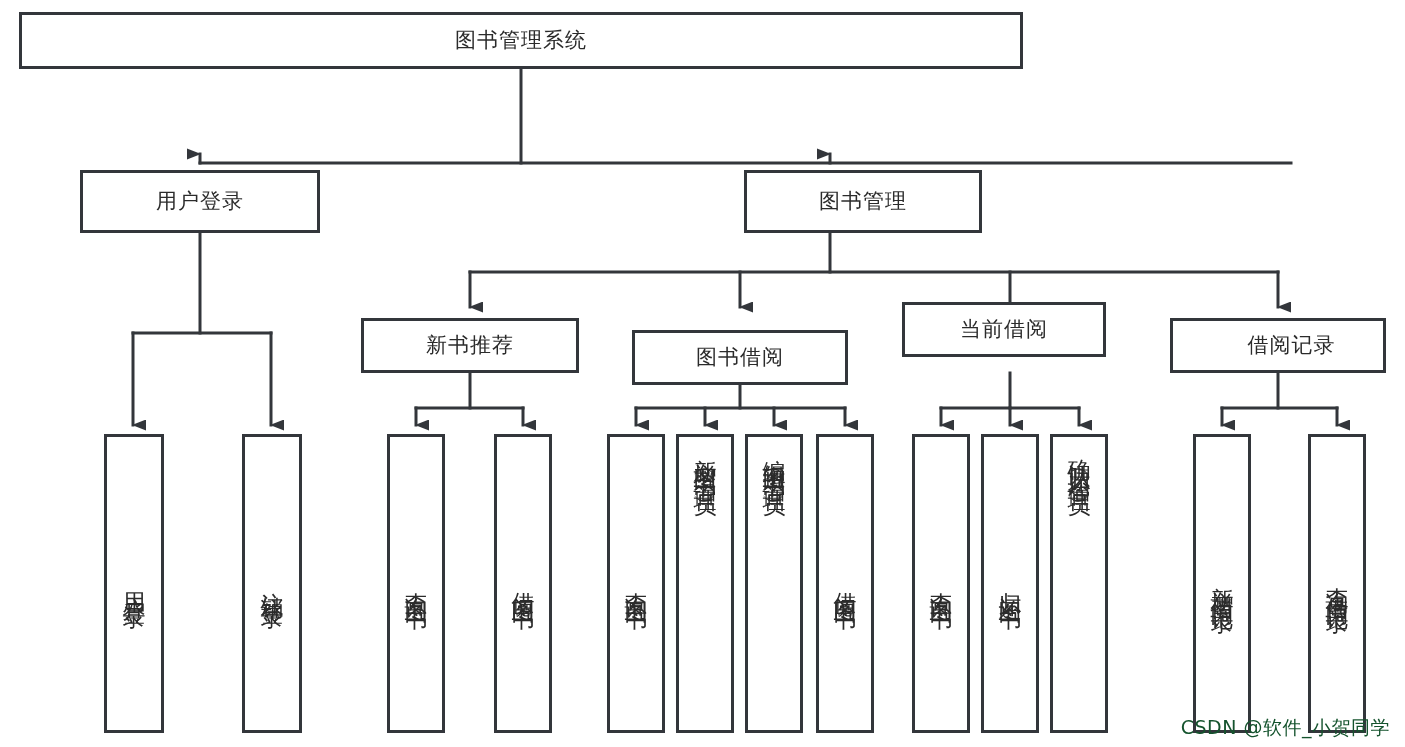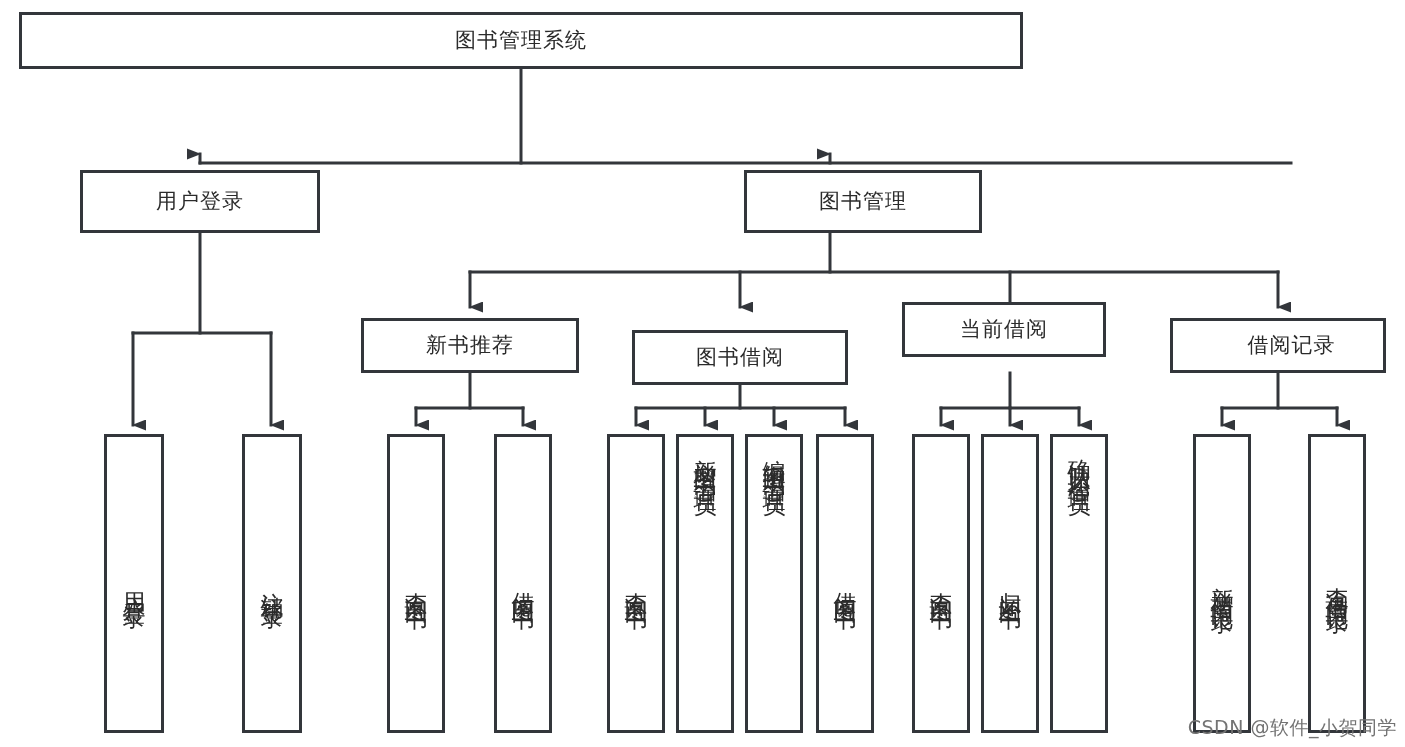--- a/index.html
+++ b/index.html
@@ -57,23 +57,23 @@
     line-height: 1;
     white-space: nowrap;
     text-align: left;
   }
   .node.leaf.centered {
     align-items: center;
     padding-top: 0;
   }
   #watermark {
     position: absolute;
-    right: 8px;
+    right: 15px;
     bottom: 6px;
-    color: #737373;
+    color: #14532d;
     font-size: 19px;
     letter-spacing: 0.5px;
     white-space: nowrap;
     z-index: 5;
   }
 </style>
 </head>
 <body>
 
 <div id="diagram-root">

